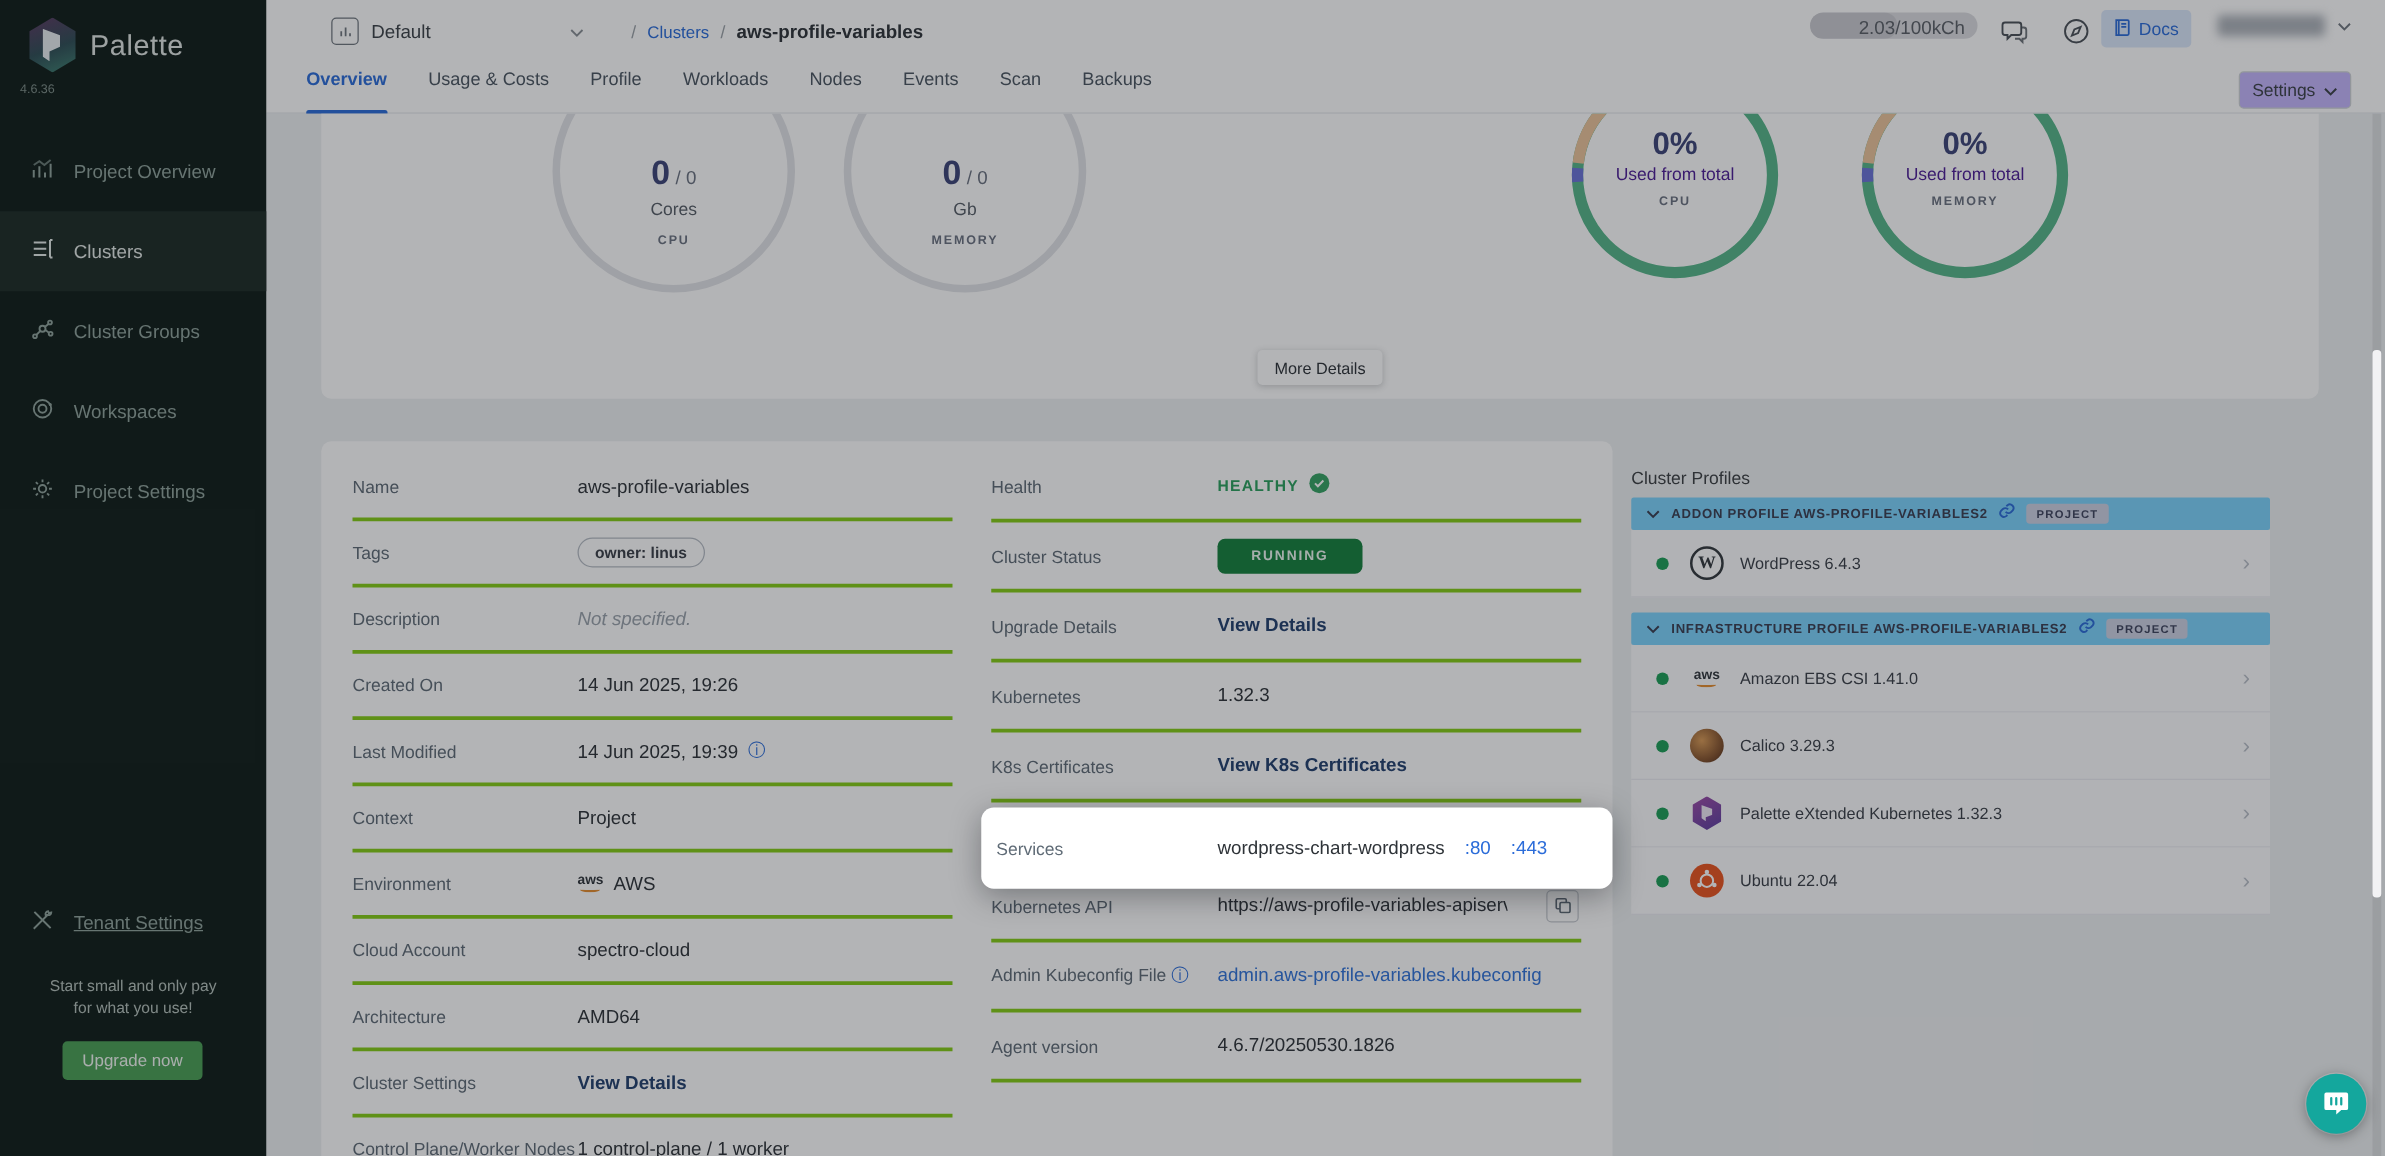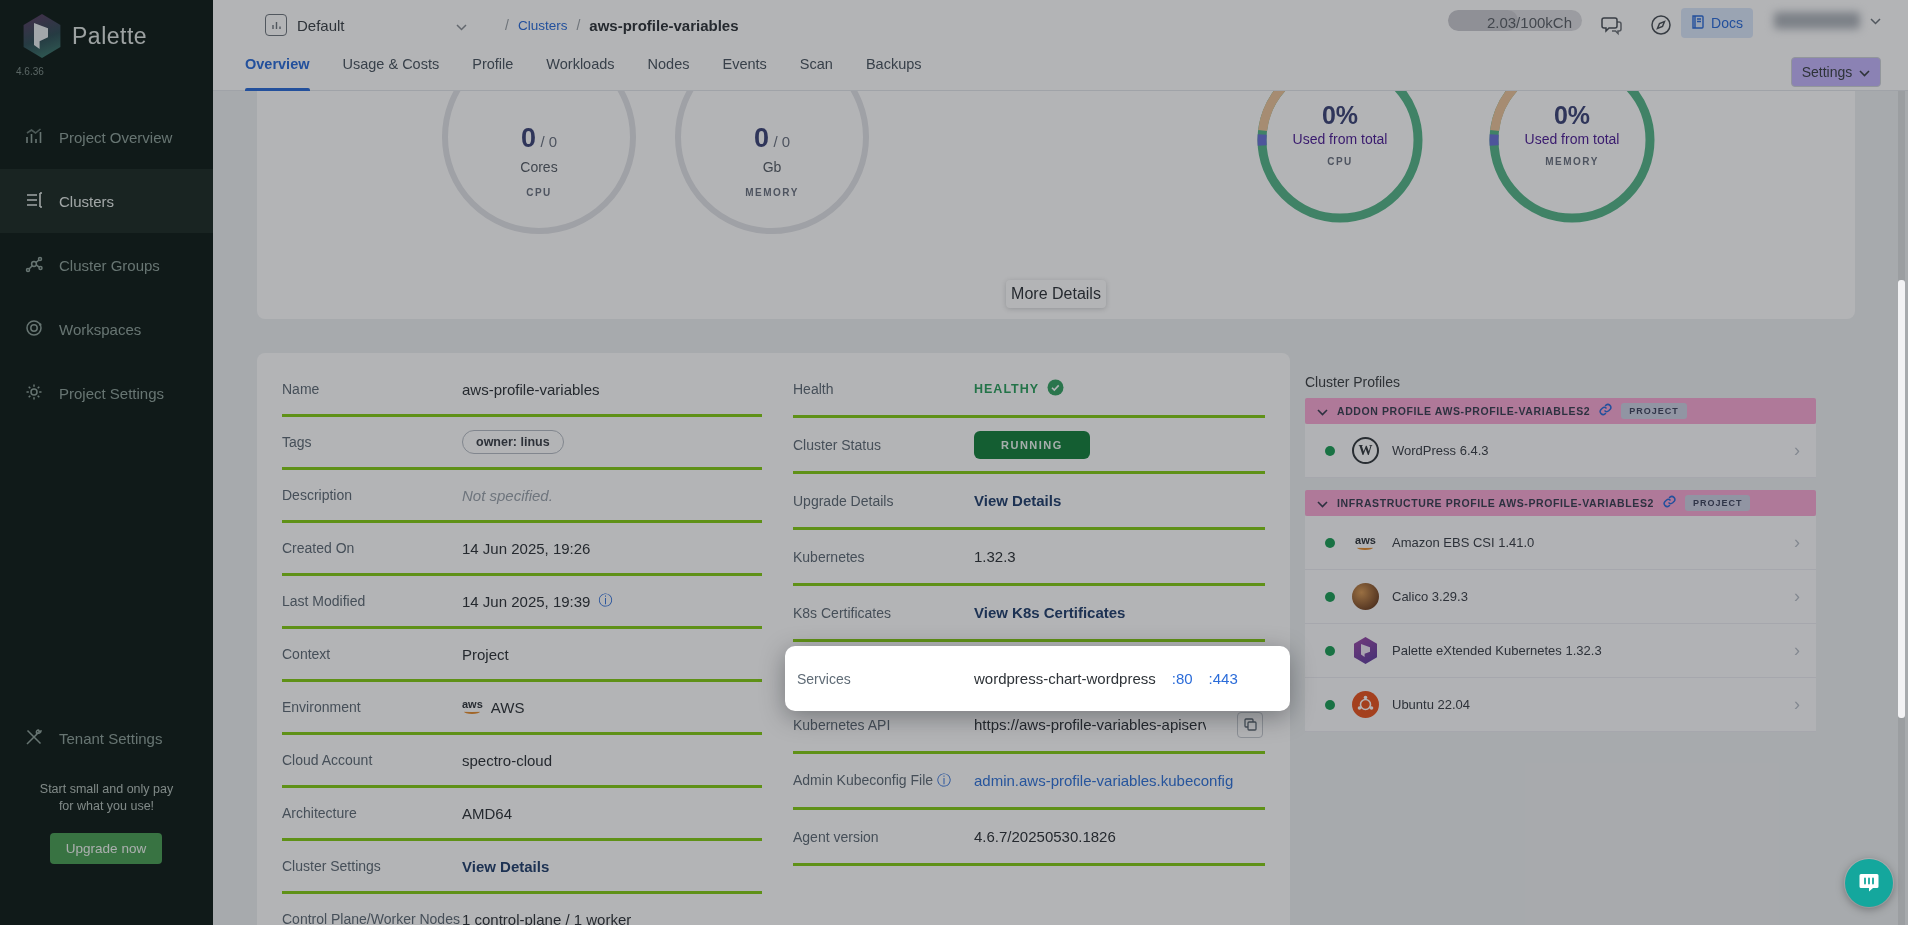--- a/index.html
+++ b/index.html
@@ -12,21 +12,21 @@
   .logo-row { position:absolute; left:22px; top:14px; display:flex; align-items:center; gap:10px; }
   .logo-hex { width:40px; height:44px; background:linear-gradient(160deg,#5d3a63 0%,#2f4d55 55%,#3f8372 100%);
     clip-path:polygon(50% 0,96% 25%,96% 75%,50% 100%,4% 75%,4% 25%); position:relative; }
   .logo-hex:after{ content:""; position:absolute; left:12px; top:9px; width:14px; height:26px; background:#e8ecef; clip-path:polygon(0 0,100% 20%,100% 55%,40% 70%,40% 100%,0 85%); }
   .logo-word { color:#dfe5e2; font-size:23px; letter-spacing:.5px; }
   .app-version { position:absolute; left:16px; top:66px; font-size:10px; color:#7d8d87; }
   .side-menu { position:absolute; left:0; top:105px; width:213px; }
   .side-item { height:64px; display:flex; align-items:center; gap:15px; padding-left:24px; color:#8fa29b; font-size:15px; cursor:pointer; }
   .side-item.active { background:#1d2b26; color:#e4eae7; }
   .side-item svg { flex:none; }
-  .tenant-item { position:absolute; top:706px; left:0; width:188px; }
+  .tenant-item { position:absolute; top:706px; left:0; width:188px;text-decoration:underline; }
   .promo { position:absolute; top:781px; left:0; width:213px; text-align:center; color:#b4c0ba; font-size:12.5px; line-height:17px; }
   .upgrade-btn { position:absolute; left:50px; top:833px; width:112px; height:31px; background:#4a9f55; color:#f2f7f2; border:none; border-radius:4px; font-size:13.5px; font-family:inherit; cursor:pointer; }
   .side-bottom { position:absolute; left:0; bottom:0; width:213px; height:42px; border-top:1px solid rgba(255,255,255,.07); display:flex; align-items:center; padding:0 14px; gap:8px; }
   .spectro-diamond { width:22px; height:22px; background:linear-gradient(135deg,#1d6b63,#123c3d); transform:rotate(0deg); clip-path:polygon(50% 0,100% 28%,100% 72%,50% 100%,0 72%,0 28%); }
   .spectro-text { font-size:10px; line-height:11px; color:#9fb0aa; }
   .collapse-chevron { margin-left:auto; color:#8fa29b; font-size:15px; cursor:pointer; }
 
   
   .topbar { position:absolute; left:213px; top:0; right:0; height:91px; background:#ffffff; border-bottom:1px solid #e4e6ea; }
   .proj-selector { position:absolute; left:52px; top:10px; height:30px; display:flex; align-items:center; gap:10px; cursor:pointer; }
@@ -57,21 +57,21 @@
   .gauge { position:absolute; width:200px; height:200px; }
   .gauge svg { position:absolute; left:0; top:0; }
   .gauge .gtext { position:absolute; left:0; right:0; text-align:center; }
   .g-big { font-size:27px; font-weight:bold; color:#3d4578; }
   .g-small { font-size:15px; color:#6b7280; font-weight:normal; }
   .g-unit { font-size:14px; color:#565d66; }
   .g-caption { font-size:10px; font-weight:bold; letter-spacing:1.5px; color:#6b7280; }
   .g-pct { font-size:25px; font-weight:bold; color:#3d4578; }
   .g-label { font-size:14px; color:#4c1d95; }
   .usage-gauge { width:170px; height:170px; }
-  .more-details-btn { position:absolute; left:749px; top:249px; width:100px; height:28px; background:#ffffff; border:none; border-radius:4px; box-shadow:0 1px 5px rgba(40,44,52,.22); font-size:16px; color:#2e3338; font-family:inherit; cursor:pointer; }
+  .more-details-btn { position:absolute; left:749px; top:249px; width:100px; height:28px; background:#ffffff; border:none; border-radius:4px; box-shadow:0 1px 5px rgba(40,44,52,.22); font-size:13px; color:#2e3338; font-family:inherit; cursor:pointer; }
 
   .details-card { position:absolute; left:44px; top:262px; width:1033px; height:610px; background:#fff; border-radius:8px; }
   .col-left { position:absolute; left:25px; top:11px; width:480px; }
   .col-right { position:absolute; left:536px; top:9px; width:472px; }
   .d-row { display:flex; align-items:center; border-bottom:3px solid #84cc16; }
   .col-left .d-row { height:53px; }
   .col-right .d-row { height:56px; }
   .d-label { flex:none; font-size:14px; color:#5f6b76; }
   .col-left .d-label { width:180px; }
   .col-right .d-label { width:181px; }
@@ -86,21 +86,21 @@
   .aws-mini { display:inline-flex; flex-direction:column; align-items:center; line-height:9px; }
   .aws-word { font-size:11px; font-weight:bold; color:#30353b; }
   .aws-smile { width:16px; height:5px; border-bottom:2px solid #e58c2e; border-radius:50%; }
   .api-value { max-width:232px; white-space:nowrap; overflow:hidden; }
   .copy-btn { position:absolute; right:2px; width:26px; height:26px; border:1px solid #c6cad0; border-radius:4px; background:#fff; display:flex; align-items:center; justify-content:center; color:#5f6b76; cursor:pointer; }
   .row-api { position:relative; }
 
   
   .profiles { position:absolute; left:1092px; top:281px; width:511px; }
   .profiles-title { font-size:14px; color:#3c4043; line-height:20px; margin-bottom:6px; }
-  .profile-header { height:26px; background:#f9a8d4; border-radius:2px; display:flex; align-items:center; gap:9px; padding:0 12px; cursor:pointer; }
+  .profile-header { height:26px; background:#7dd3fc; border-radius:2px; display:flex; align-items:center; gap:9px; padding:0 12px; cursor:pointer; }
   .ph-text { font-size:10.5px; font-weight:bold; letter-spacing:.6px; color:#3a3f52; }
   .ph-badge { font-size:9px; font-weight:bold; letter-spacing:1px; color:#3f455e; background:#cdd1e4; border-radius:3px; padding:3px 8px; }
   .profile-item { height:54px; background:#fdfdfe; border-bottom:1px solid #ececf2; display:flex; align-items:center; padding:0 16px 0 20px; cursor:pointer; }
   .status-dot { width:10px; height:10px; border-radius:50%; background:#1d9e57; flex:none; }
   .pack-icon { width:27px; height:27px; margin-left:17px; flex:none; display:flex; align-items:center; justify-content:center; }
   .pack-name { margin-left:13px; font-size:13px; color:#3a3f47; }
   .item-chevron { margin-left:auto; color:#b9bfc8; font-size:18px; }
   .section-gap { height:12px; }
   .wp-circle { width:27px; height:27px; border-radius:50%; border:2px solid #33383d; color:#33383d; font-family:"Liberation Serif", serif; font-size:14px; font-weight:bold; display:flex; align-items:center; justify-content:center; background:#fff; }
   .calico-circle { width:27px; height:27px; border-radius:50%; background:radial-gradient(circle at 35% 35%, #d99a55, #7a4a28 70%, #402718); }

